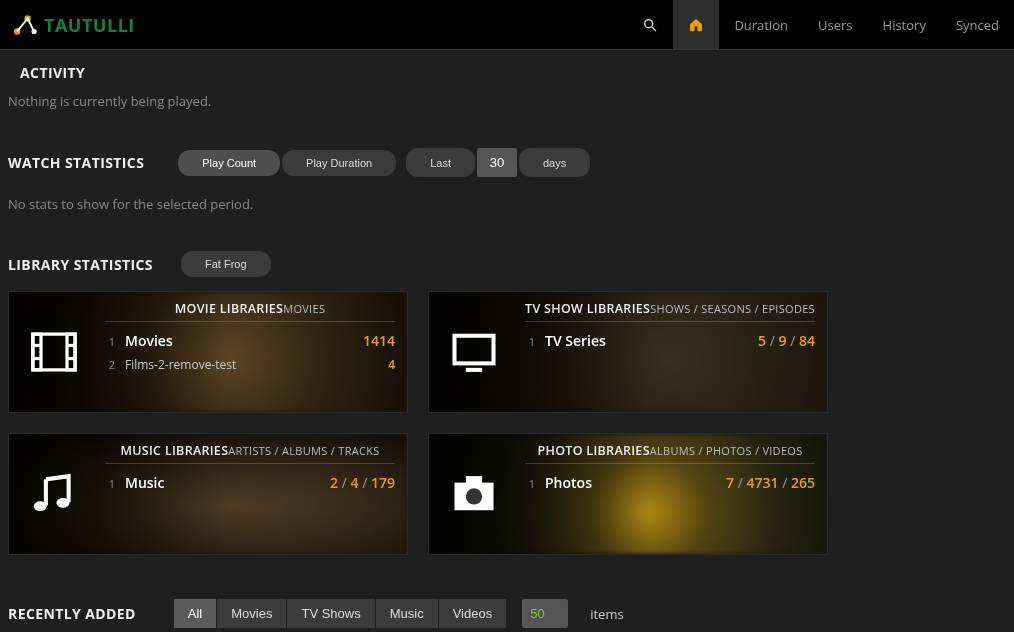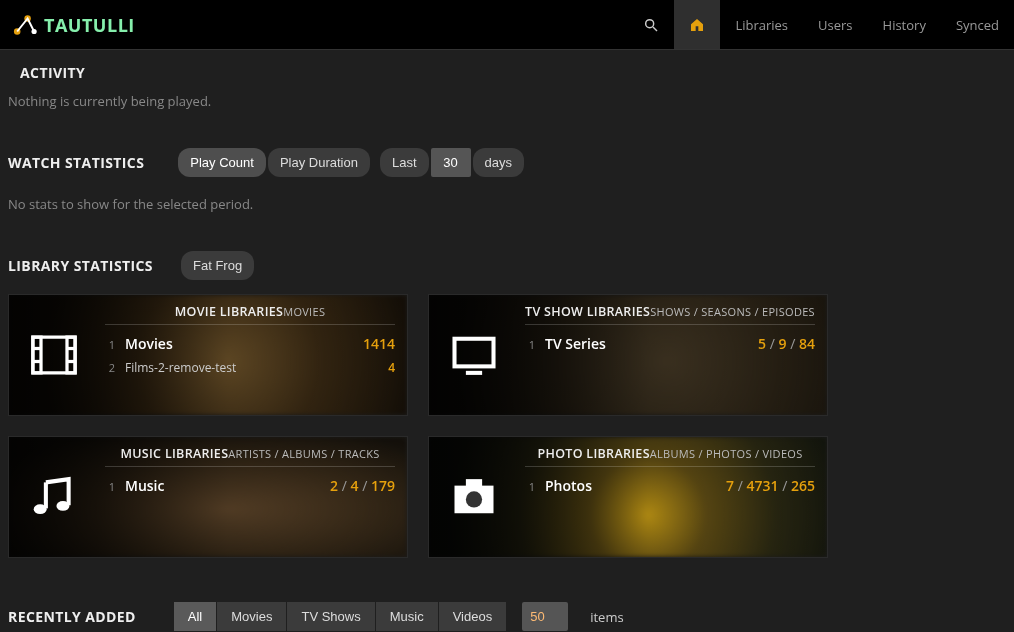--- a/index.html
+++ b/index.html
@@ -19,21 +19,21 @@
     display: flex;
     align-items: stretch;
     border-bottom: 1px solid #333;
   }
   .brand {
     display: flex;
     align-items: center;
     padding: 16px 12px;
     gap: 6px;
     cursor: pointer;
-    color: #86efac;
+    color: #15803d;
     font-weight: 700;
     font-size: 18px;
     letter-spacing: 0.5px;
   }
   .brand svg { width: 26px; height: 26px; }
   .navbar-spacer { flex: 1; }
   .navbar-right { display: flex; align-items: stretch; }
   .nav-item {
     display: flex;
     align-items: center;
@@ -58,22 +58,22 @@
     margin: 5px 0 10px 12px;
   }
   .row-flex { display:flex; align-items:center; gap:10px; flex-wrap:wrap; }
   .subtext { color: #888; font-size: 13px; margin-bottom: 20px; }
 
   .btn-group { display:flex; gap:2px; }
   .btn {
     background: #3B3B3B;
     color: #ddd;
     border: none;
-    padding: 7px 12px;
-    font-size: 13px;
+    padding: 7px 24px;
+    font-size: 11px;
     cursor: pointer;
     border-radius: 12px;
   }
   .btn.active { background: #4e4e4e; color: #fff; }
   .days-input {
     background: #555;
     color: #fff;
     border: none;
     width: 40px;
     padding: 7px 12px;
@@ -130,21 +130,21 @@
 
   
   .tabs { display:flex; gap:0; }
   .tab {
     background:#3B3B3B; color:#ddd; border:none;
     padding: 7px 14px; font-size:13px; cursor:pointer;
   }
   .tab + .tab { margin-left: 1px; }
   .tab.active { background:#5a5a5a; color:#fff; }
   .count-input {
-    background:#555; color:#fdba74; border:none;
+    background:#555; color:#84cc16; border:none;
     width:46px; padding:7px 8px; font-size:13px; text-align:left;
     margin-left: 6px; border-radius:2px;
   }
   .items-label { color:#ccc; font-size:13px; margin-left:12px; }
 
   .section-gap { height: 18px; }
 </style>
 </head>
 <body>
 
@@ -166,21 +166,21 @@
       <svg viewBox="0 0 24 24">
           <circle cx="10" cy="10" r="6" stroke="#ccc" stroke-width="2.2" fill="none"></circle>
           <line x1="15" y1="15" x2="21" y2="21" stroke="#ccc" stroke-width="2.2"></line>
         </svg>
     </div>
     <div class="nav-item nav-icon active">
       <svg viewBox="0 0 24 24">
           <path d="M3 11 L12 3 L21 11 V21 H14 V14 H10 V21 H3 Z" fill="#e5a00d"></path>
         </svg>
     </div>
-    <div class="nav-item">Libraries</div>
+    <div class="nav-item">Duration</div>
     <div class="nav-item">Users</div>
     <div class="nav-item">History</div>
     <div class="nav-item">Synced</div>
   </div>
 </div>
 
 <div class="container">
 
   <div class="section-title">ACTIVITY</div>
   <div class="subtext">Nothing is currently being played.</div>

